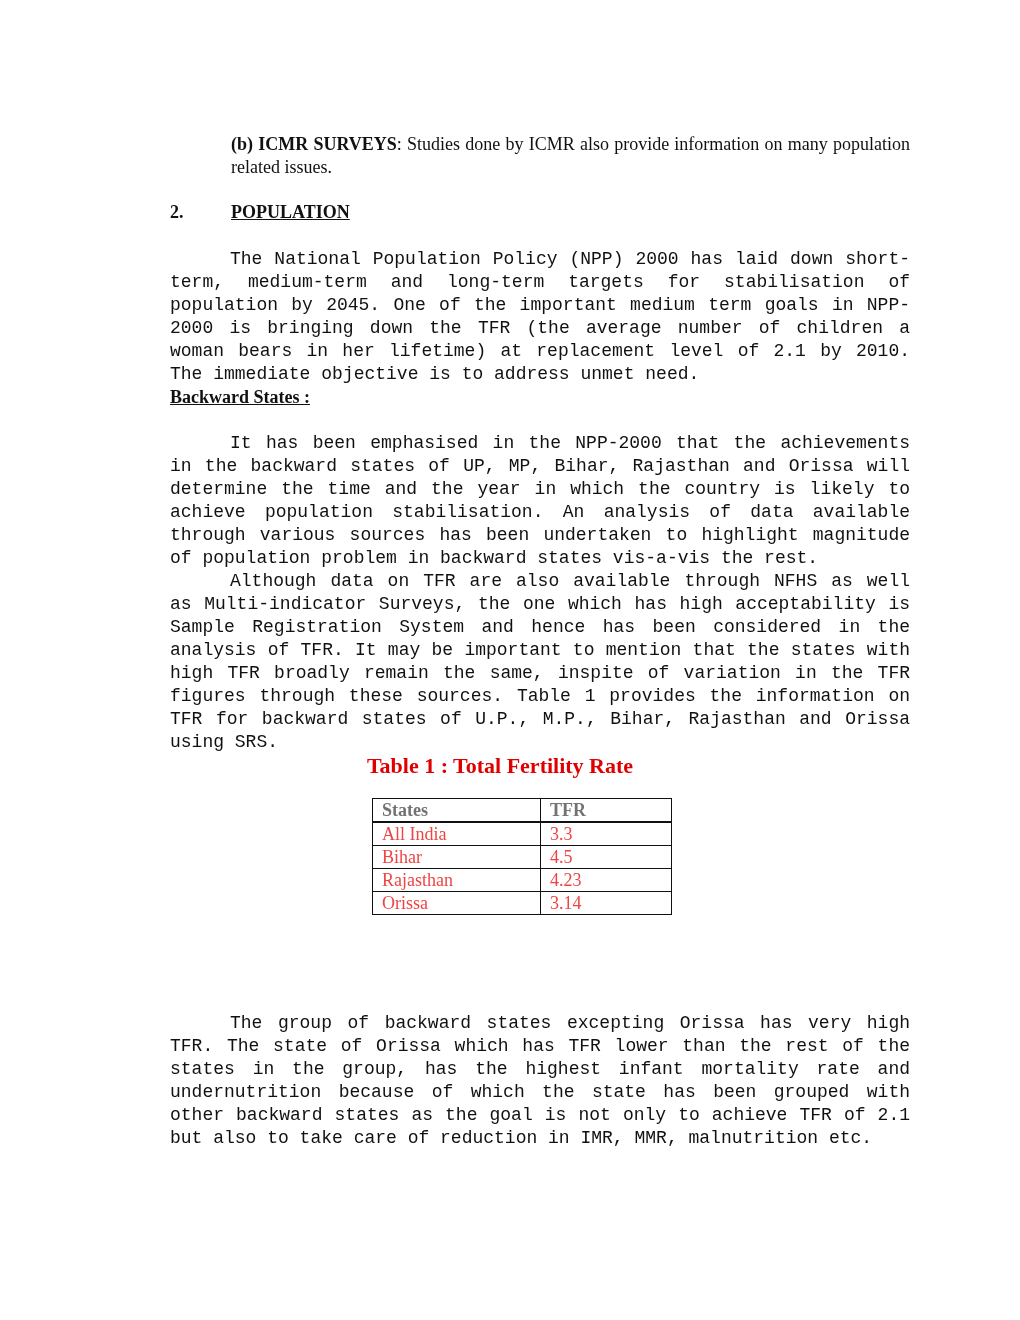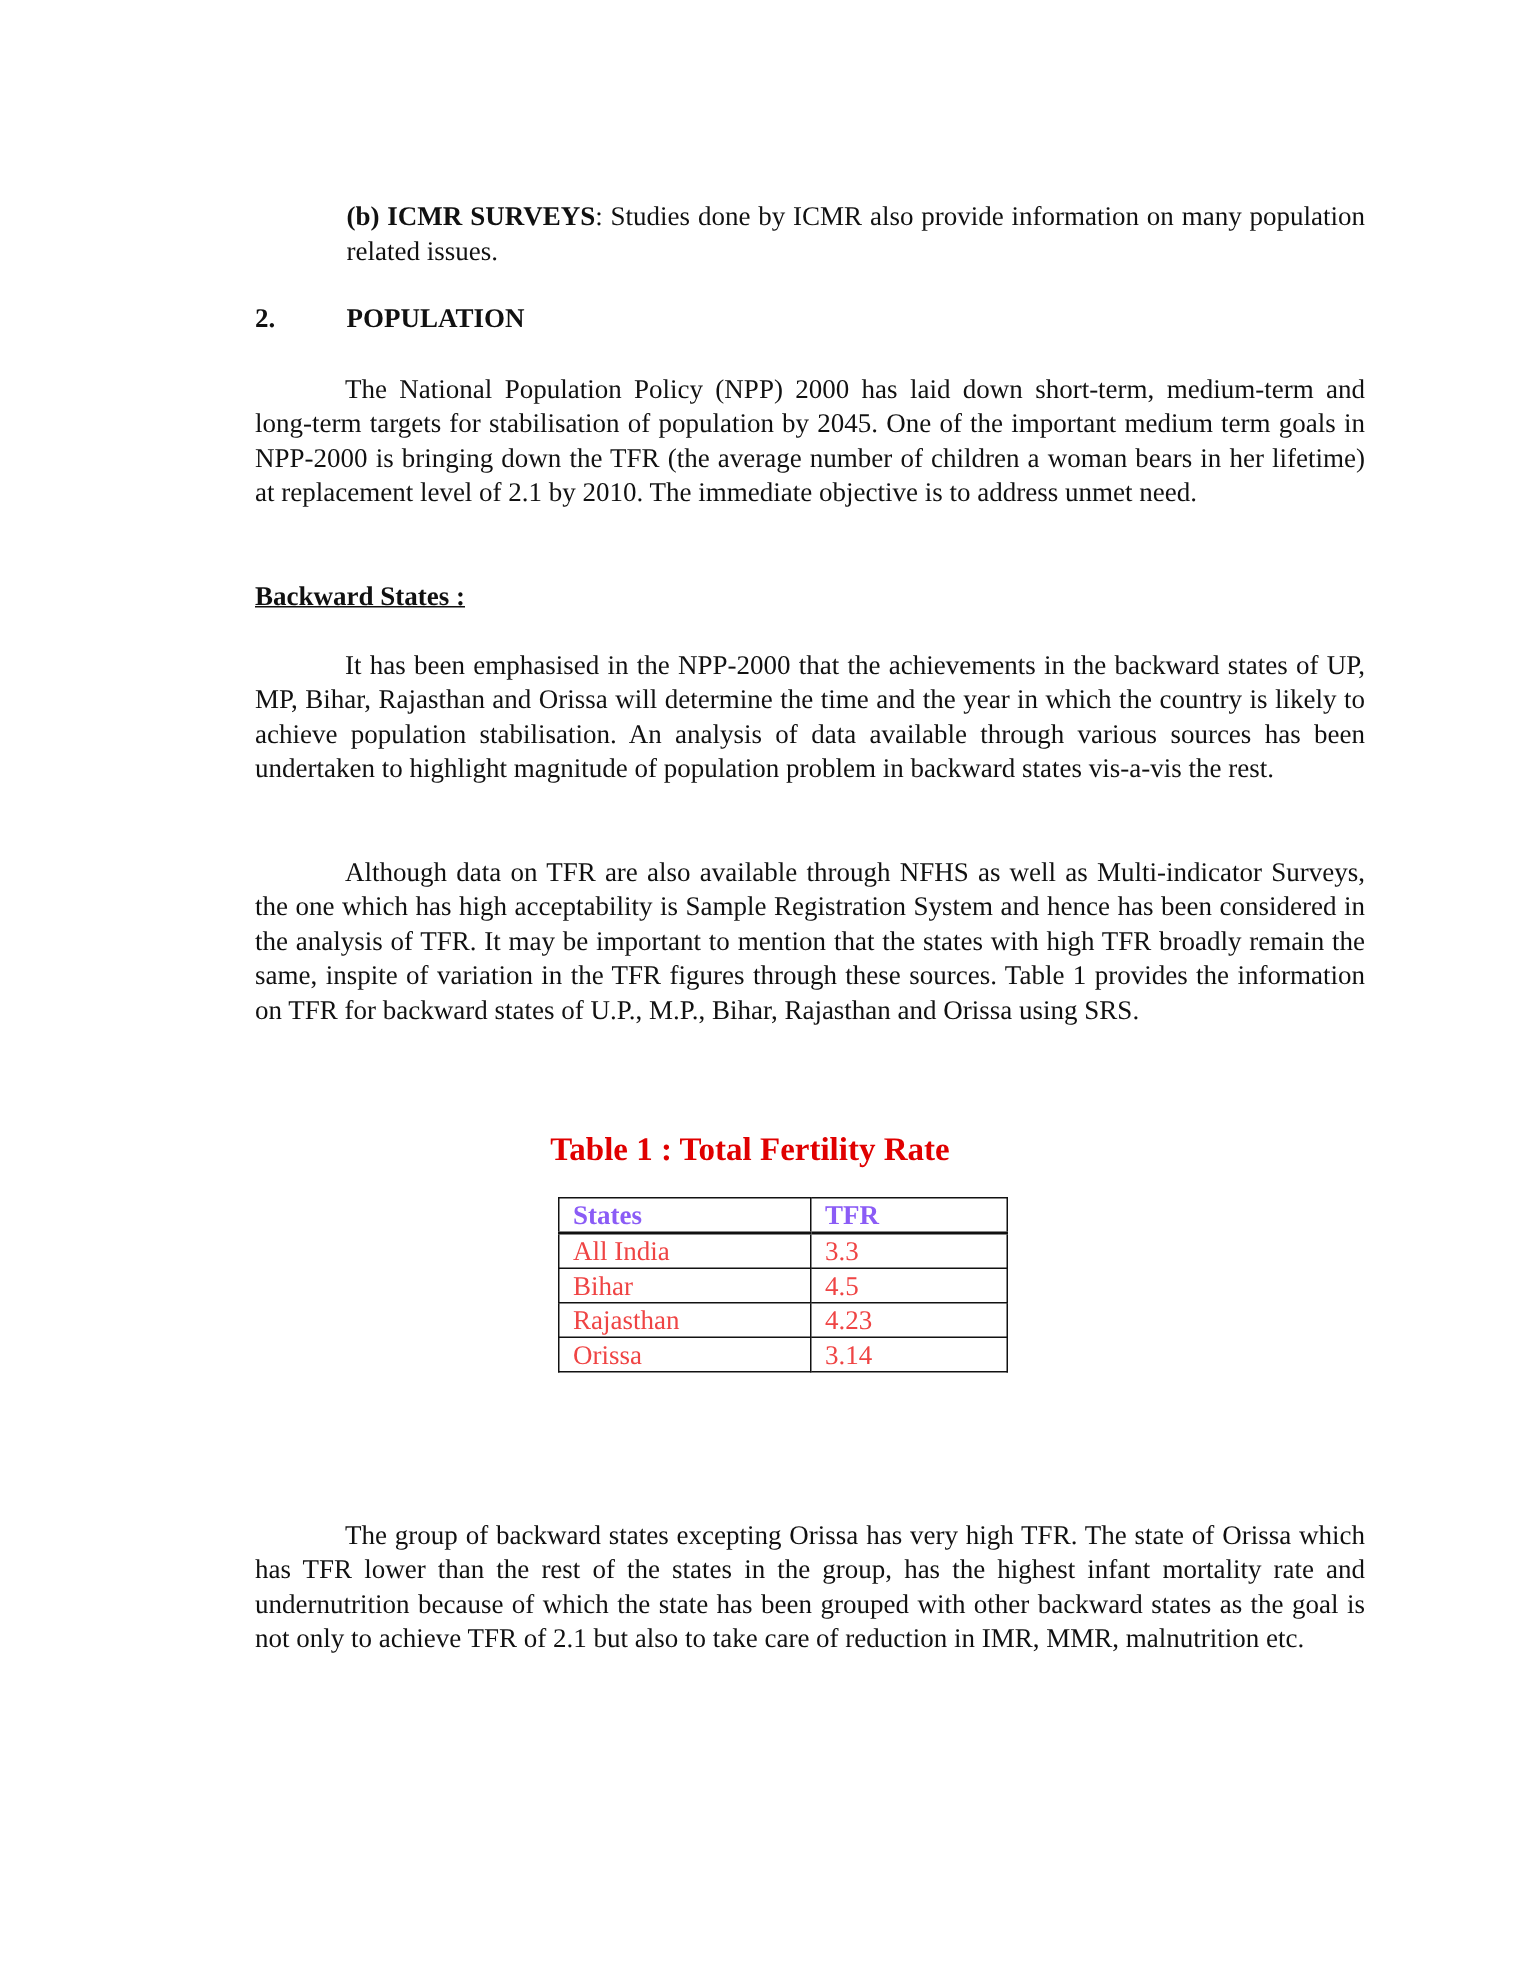--- a/index.html
+++ b/index.html
@@ -5,38 +5,38 @@
   html, body { margin: 0; padding: 0; background: #ffffff; }
   body {
     width: 1020px; height: 1320px; position: relative; overflow: hidden;
     font-family: "Liberation Serif", "DejaVu Serif", serif;
     color: #111111;
     font-size: 18px;
   }
   .page { position: absolute; left: 0; top: 12px; width: 1020px; height: 1320px; }
   .block { position: absolute; left: 170px; width: 740px; line-height: 23px; }
   .justify { text-align: justify; text-align-last: left; }
-  .indent { text-indent: 60px; }
+  .indent { text-indent: 60px; font-family: Liberation Mono, monospace; }
   .bold { font-weight: bold; }
   .heading-num { position: absolute; left: 170px; top: 190px; font-weight: bold; }
-  .heading-text { position: absolute; left: 231px; top: 190px; font-weight: bold; }
+  .heading-text { position: absolute; left: 231px; top: 190px; font-weight: bold; text-decoration: underline; }
   .underline { text-decoration: underline; }
   .table-caption {
     position: absolute; left: 0; width: 1000px; top: 741px;
     text-align: center; color: #e00000; font-weight: bold; font-size: 22px;
   }
   table.tfr {
     position: absolute; left: 372px; top: 786px; width: 300px;
     border-collapse: collapse; font-size: 18px;
   }
   table.tfr td, table.tfr th {
     border: 1px solid #111; padding: 0 0 0 9px; height: 22px; line-height: 22px;
     text-align: left; vertical-align: middle;
   }
-  table.tfr th { color: #8b5cf6; font-weight: bold; border-bottom: 2px solid #111; }
+  table.tfr th { color: #737373; font-weight: bold; border-bottom: 2px solid #111; }
   table.tfr td { color: #ef4444; }
   table.tfr { border: 1.5px solid #111; }
   .col1 { width: 158px; }
 </style>
 </head>
 <body>
 
 <div class="page">
 
   <div class="block justify" style="left:231px; width:679px; top:121px;">

